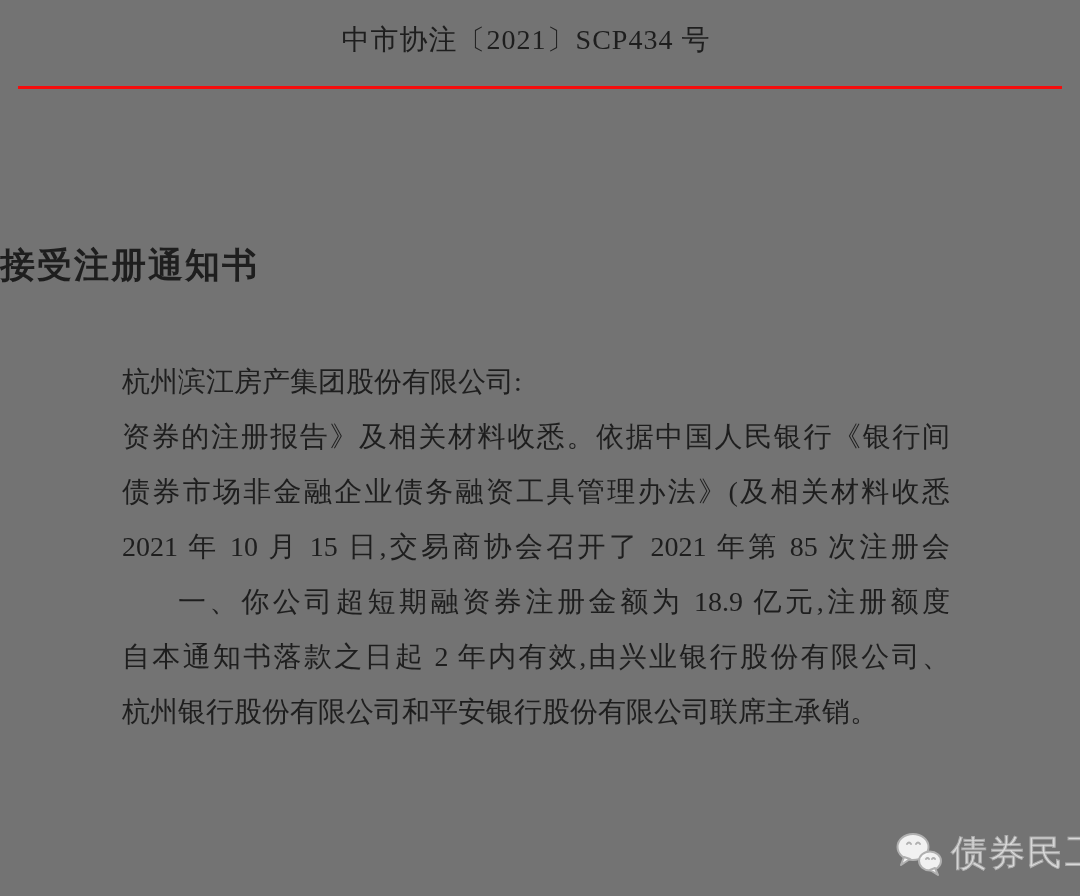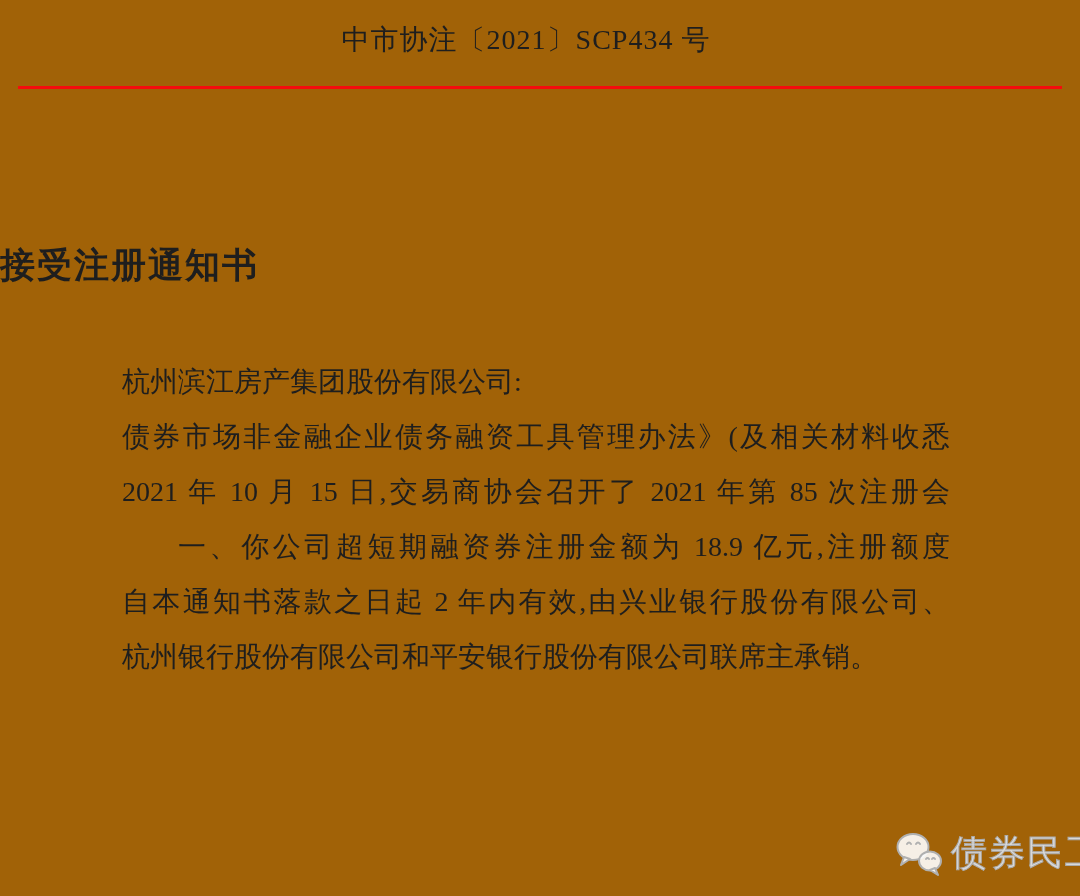--- a/index.html
+++ b/index.html
@@ -1,19 +1,19 @@
 <!DOCTYPE html>
 <html><head>
 <meta charset="utf-8">
 <style>
   html,body{margin:0;padding:0;background:#fff;}
   .page{
     position:relative;
     width:1080px;height:896px;
-    background:#a16207;
+    background:#737373;
     overflow:hidden;
     font-family:"Liberation Serif","DejaVu Serif",serif;
     color:#1e1e1e;
   }
   .doc-number{
     position:absolute;top:22px;left:0;width:1052px;
     text-align:center;
     font-size:28px;line-height:36px;
     letter-spacing:1px;
   }
@@ -63,20 +63,21 @@
 <div class="page">
 
   <div class="doc-number">中市协注〔2021〕SCP434 号</div>
 
   <div class="red-rule" style="background: rgb(245, 13, 13);"></div>
 
   <h1 class="title">接受注册通知书</h1>
 
   <div class="body-block">
     <div class="line">杭州滨江房产集团股份有限公司:</div>
+    <div class="line just">资券的注册报告》及相关材料收悉。依据中国人民银行《银行间</div>
     <div class="line just">债券市场非金融企业债务融资工具管理办法》(及相关材料收悉</div>
     <div class="line just">2021 年 10 月 15 日,交易商协会召开了 2021 年第 85 次注册会</div>
     <div class="line indent just">一、你公司超短期融资券注册金额为 18.9 亿元,注册额度</div>
     <div class="line just">自本通知书落款之日起 2 年内有效,由兴业银行股份有限公司、</div>
     <div class="line">杭州银行股份有限公司和平安银行股份有限公司联席主承销。</div>
   </div>
 
   <div class="watermark">
     <svg class="watermark-icon" width="52" height="48" viewBox="0 0 52 48">
       <g fill="#ffffff" fill-opacity="0.9" stroke="#b0b0b0" stroke-width="2">

